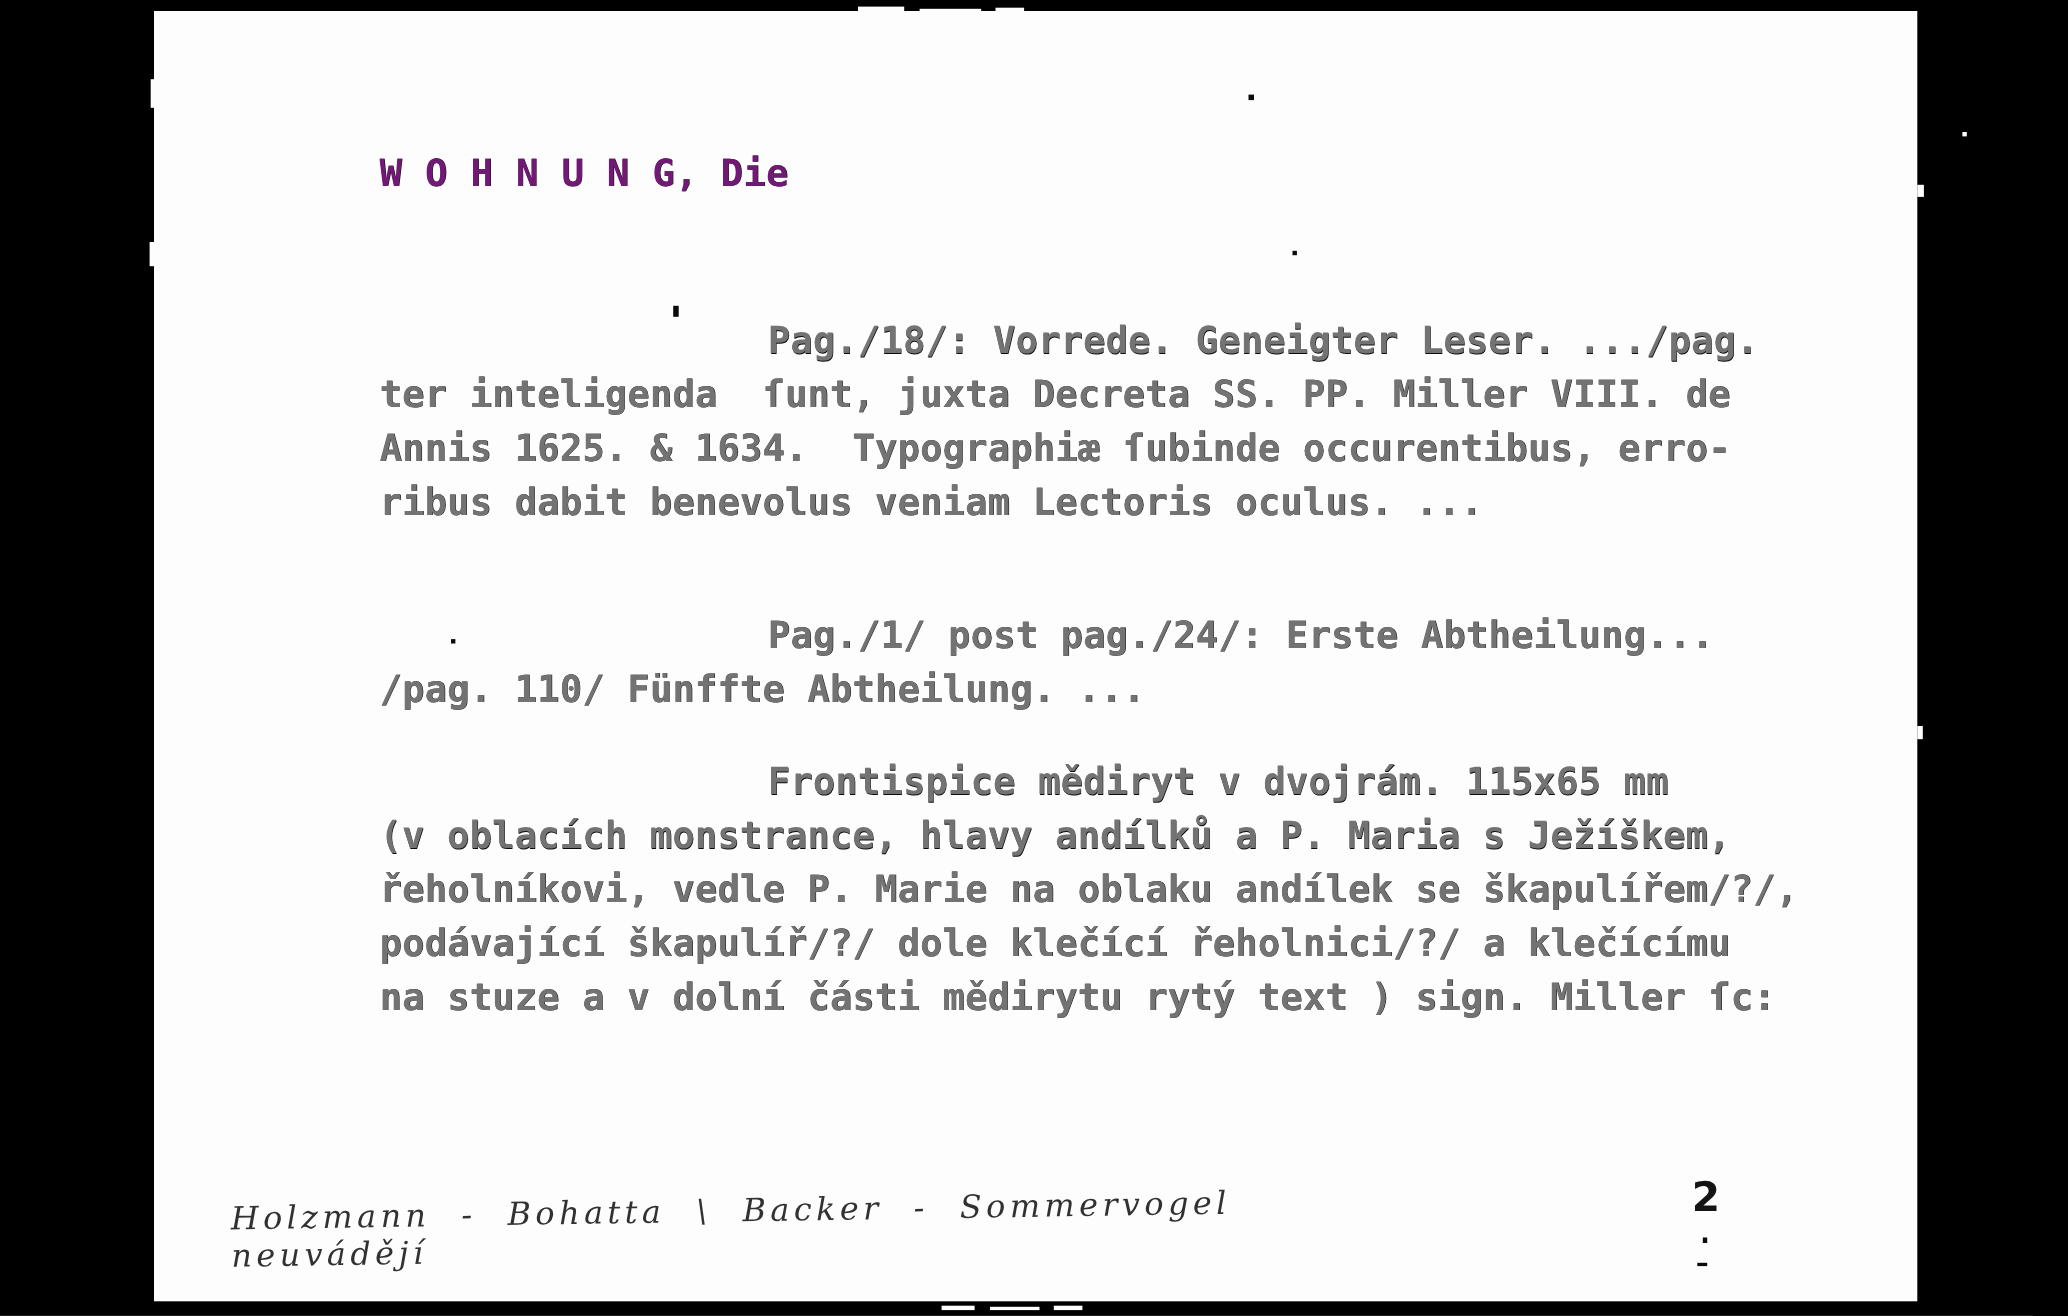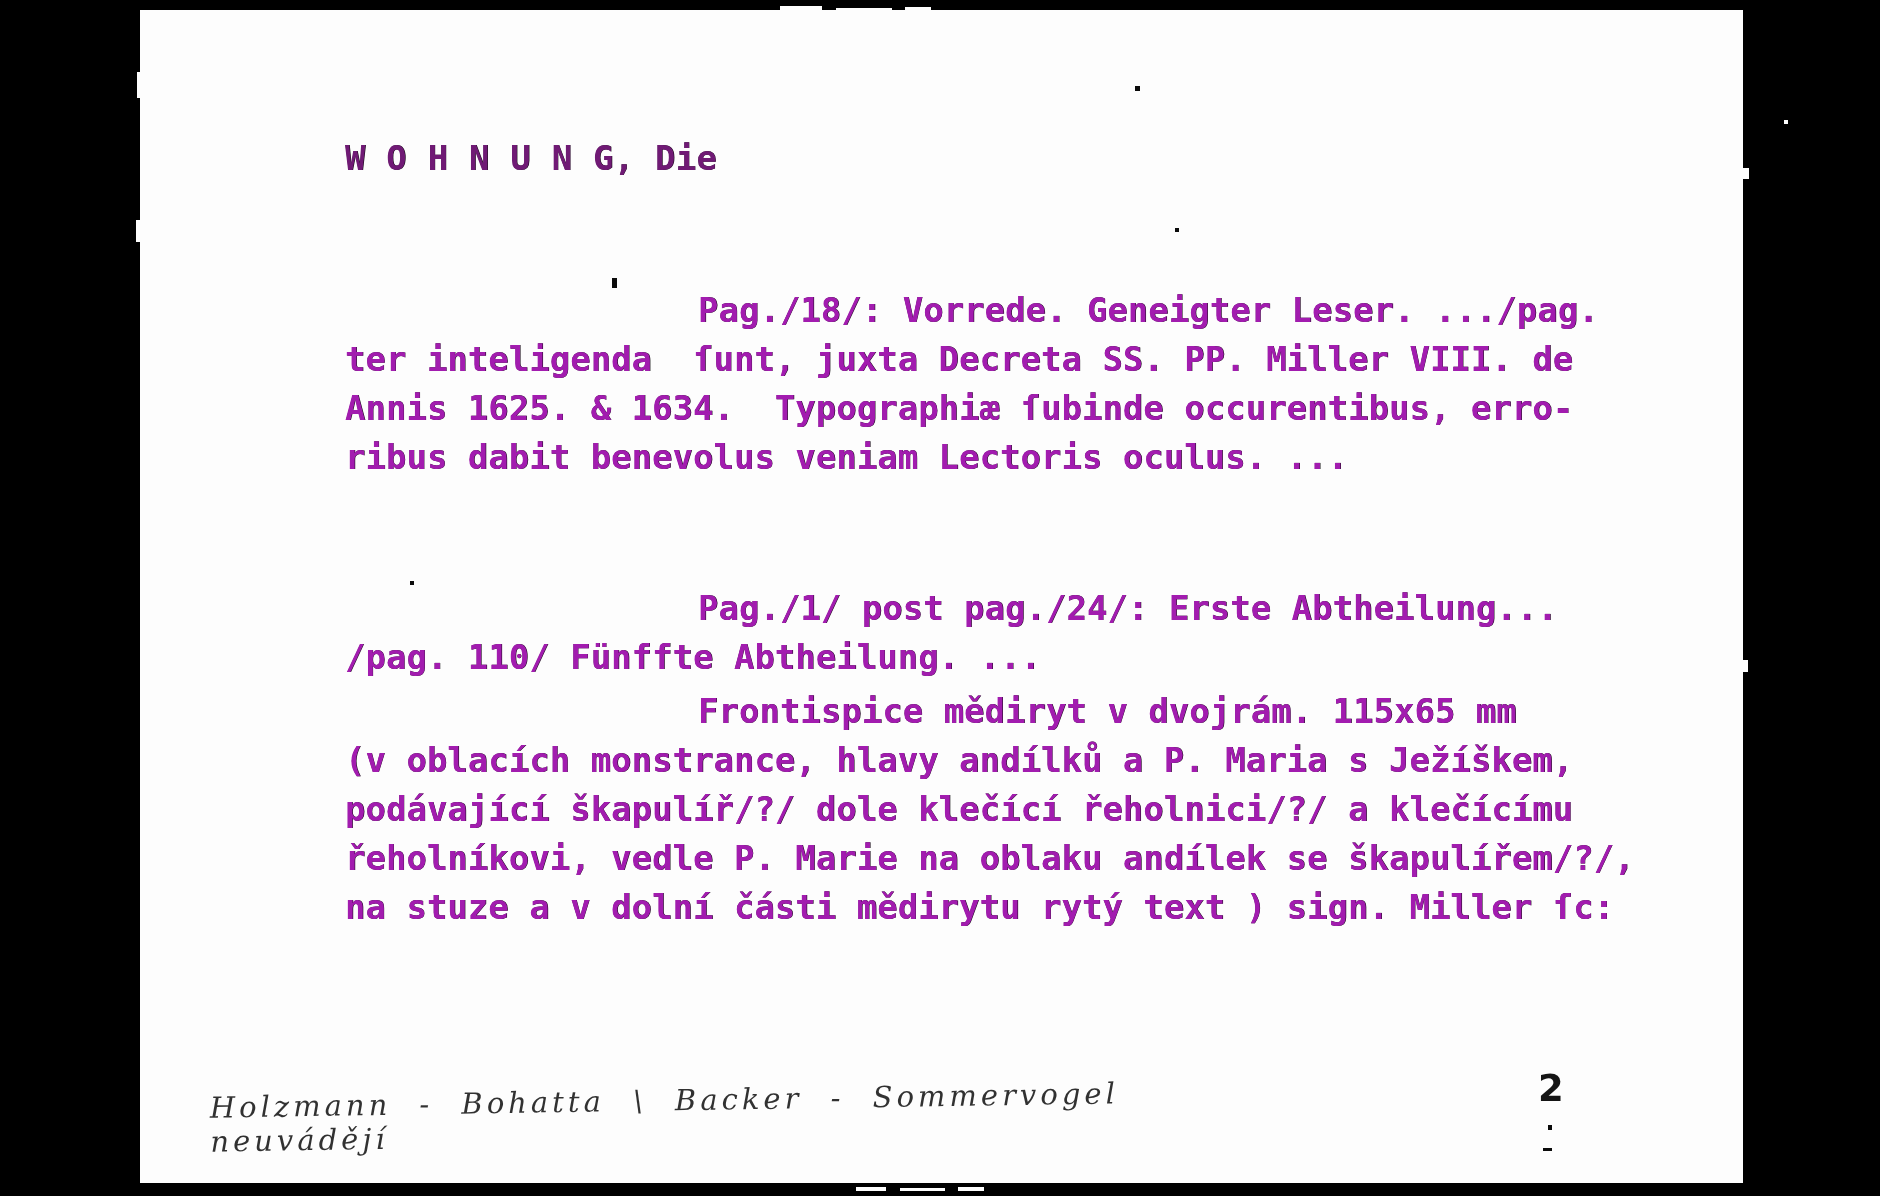--- a/index.html
+++ b/index.html
@@ -4,27 +4,27 @@
 <style>
   html,body{margin:0;padding:0;background:#000;}
   .stage{position:relative;width:1880px;height:1196px;background:#000;overflow:hidden;
          font-family:"DejaVu Sans Mono",monospace;}
   .paper{position:absolute;left:140px;top:10px;width:1603px;height:1173px;background:#fdfdfd;}
   
   .tw{position:absolute;color:#701a75;font-family:"DejaVu Sans Mono",monospace;
       font-size:34px;font-weight:700;white-space:pre;letter-spacing:0.2px;
       text-shadow:0.4px 0.4px 0 #0b0b0b;}
   .para{position:absolute;left:205px;}
-  .para .line{height:49px;line-height:49px;color:#a21caf;font-size:34px;font-weight:700;
+  .para .line{height:49px;line-height:49px;color:#737373;font-size:34px;font-weight:700;
       white-space:pre;text-shadow:0.4px 0.4px 0 #0b0b0b;}
   .para .ind{padding-left:353px;}
   .heading{left:205px;top:128px;line-height:40px;}
   .subheading{left:205px;top:232px;line-height:40px;}
   .p1{top:276px;}
-  .p2{top:574px;}
+  .p2{top:544px;}
   .p3{top:677px;}
   
   .handwriting{position:absolute;left:70px;top:1072px;width:1100px;
       font-family:"DejaVu Serif",serif;font-style:italic;font-size:29px;color:#1c1c1c;
       letter-spacing:4px;word-spacing:15px;transform:rotate(-0.9deg);opacity:.9;}
   
   .page-number{position:absolute;left:1398px;top:1057px;font-family:"DejaVu Sans",sans-serif;
       font-size:37px;font-weight:600;color:#141414;}
   
   .speck{position:absolute;background:#0b0b0b;}
@@ -46,22 +46,22 @@
     </div>
 
     <div class="para p2">
       <div class="line ind">Pag./1/ post pag./24/: Erste Abtheilung...</div>
       <div class="line">/pag. 110/ Fünffte Abtheilung. ...</div>
     </div>
 
     <div class="para p3">
       <div class="line ind">Frontispice mědiryt v dvojrám. 115x65 mm</div>
       <div class="line">(v oblacích monstrance, hlavy andílků a P. Maria s Ježíškem,</div>
+      <div class="line">řeholníkovi, vedle P. Marie na oblaku andílek se škapulířem/?/,</div>
       <div class="line">podávající škapulíř/?/ dole klečící řeholnici/?/ a klečícímu</div>
-      <div class="line">řeholníkovi, vedle P. Marie na oblaku andílek se škapulířem/?/,</div>
       <div class="line">na stuze a v dolní části mědirytu rytý text ) sign. Miller ſc:</div>
     </div>
 
     <div class="handwriting">Holzmann - Bohatta \ Backer - Sommervogel neuvádějí</div>
     <div class="page-number">2</div>
 
     <div class="speck" style="left:472px;top:268px;width:5px;height:10px;"></div>
     <div class="speck" style="left:995px;top:76px;width:5px;height:5px;"></div>
     <div class="speck" style="left:1035px;top:218px;width:4px;height:4px;"></div>
     <div class="speck" style="left:270px;top:571px;width:4px;height:4px;"></div>

